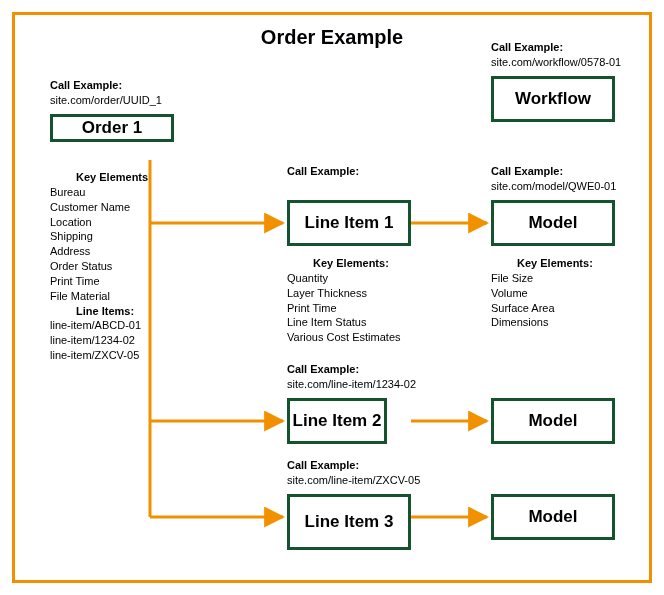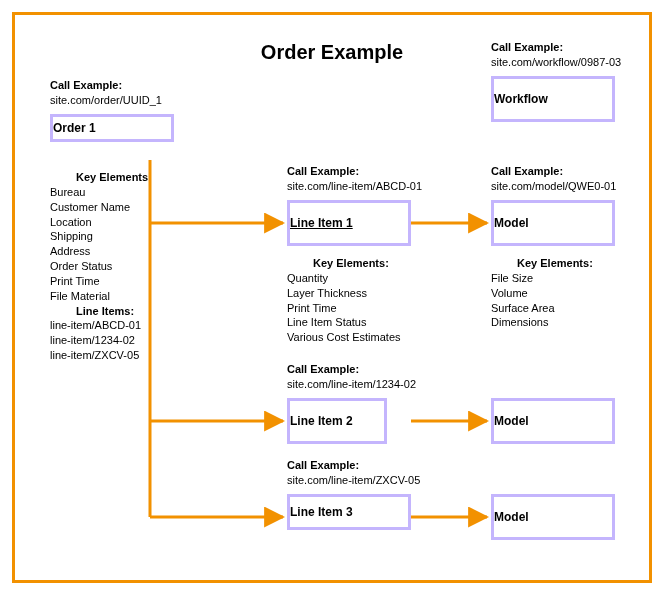--- a/index.html
+++ b/index.html
@@ -16,30 +16,29 @@
     width:640px; height:571px;
     border:3px solid #f29100;
     box-sizing:border-box;
   }
   .title{
     position:absolute;
     left:0; right:0; top:26px;
     text-align:center;
     font-size:20px;
     font-weight:bold;
-    margin-top:15px;
   }
   .box{
     position:absolute;
-    border:3px solid #c4b5fd;
+    border:3px solid #14532d;
     background:#fff;
     display:flex;
     align-items:center;
-    justify-content:flex-start;
-    font-size:12px;
+    justify-content:center;
+    font-size:17px;
     font-weight:bold;
     box-sizing:border-box;
   }
   .label{
     position:absolute;
     font-size:11px;
     line-height:1.35;
     white-space:nowrap;
   }
   .label .hdr{font-weight:bold;}
@@ -58,21 +57,21 @@
 </style>
 </head>
 <body>
 
 <div class="frame"></div>
 
 <div class="title">Order Example</div>
 
 <div class="label" style="left:491px; top:40px;">
   <span class="hdr">Call Example:</span><br>
-  <span>site.com/workflow/0987-03</span>
+  <span>site.com/workflow/0578-01</span>
 </div>
 <div class="box" style="left:491px; top:76px; width:124px; height:46px;">
   <span>Workflow</span>
 </div>
 
 <div class="label" style="left:50px; top:78px;">
   <span class="hdr">Call Example:</span><br>
   <span>site.com/order/UUID_1</span>
 </div>
 <div class="box" style="left:50px; top:114px; width:124px; height:28px;">
@@ -90,23 +89,22 @@
   <span>Print Time</span><br>
   <span>File Material</span><br>
   <span class="hdr">Line Items:</span><br>
   <span>line-item/ABCD-01</span><br>
   <span>line-item/1234-02</span><br>
   <span>line-item/ZXCV-05</span>
 </div>
 
 <div class="label" style="left:287px; top:164px;">
   <span class="hdr">Call Example:</span><br>
-  <span>site.com/line-item/ABCD-01</span>
 </div>
-<div class="box" style="left:287px; top:200px; width:124px; height:46px;text-decoration:underline;">
+<div class="box" style="left:287px; top:200px; width:124px; height:46px;">
   <span>Line Item 1</span>
 </div>
 
 <div class="label" style="left:491px; top:164px;">
   <span class="hdr">Call Example:</span><br>
   <span>site.com/model/QWE0-01</span>
 </div>
 <div class="box" style="left:491px; top:200px; width:124px; height:46px;">
   <span>Model</span>
 </div>
@@ -136,21 +134,21 @@
   <span>Line Item 2</span>
 </div>
 <div class="box" style="left:491px; top:398px; width:124px; height:46px;">
   <span>Model</span>
 </div>
 
 <div class="label" style="left:287px; top:458px;">
   <span class="hdr">Call Example:</span><br>
   <span>site.com/line-item/ZXCV-05</span>
 </div>
-<div class="box" style="left:287px; top:494px; width:124px; height:36px;">
+<div class="box" style="left:287px; top:494px; width:124px; height:56px;">
   <span>Line Item 3</span>
 </div>
 <div class="box" style="left:491px; top:494px; width:124px; height:46px;">
   <span>Model</span>
 </div>
 
 <svg class="connectors">
   <defs>
     <marker id="arrow" viewBox="0 0 10 10" refX="9" refY="5" markerWidth="7" markerHeight="7" orient="auto-start-reverse">
       <path d="M 0 0 L 10 5 L 0 10 z" fill="#f29100"></path>

